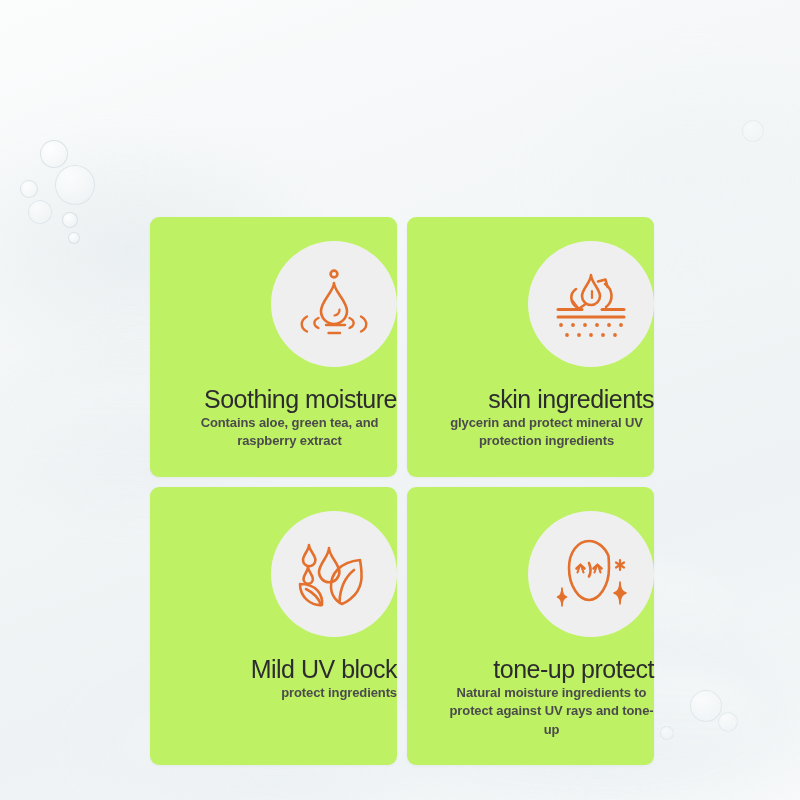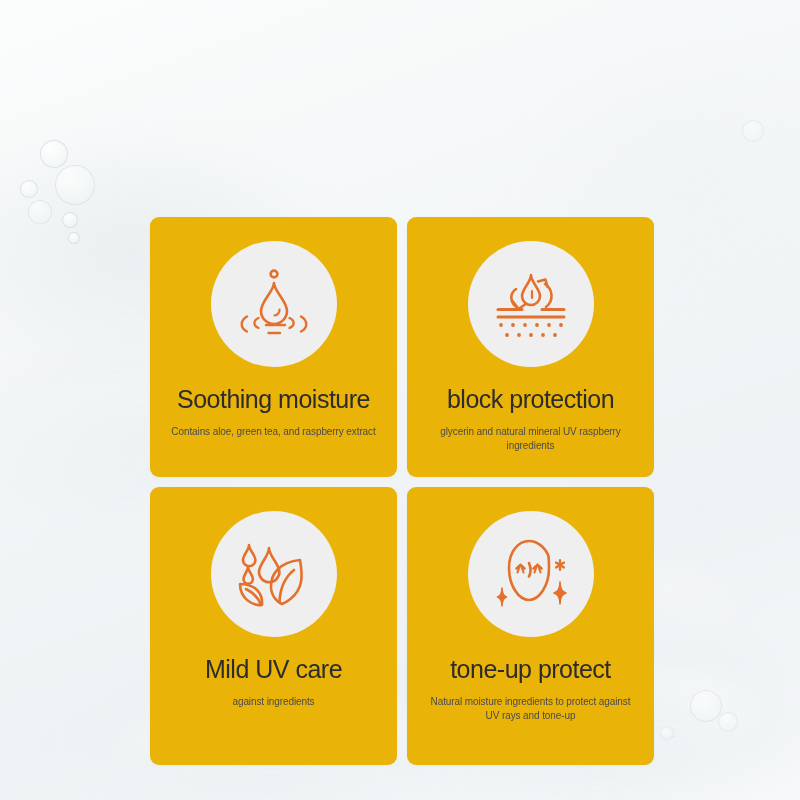--- a/index.html
+++ b/index.html
@@ -57,36 +57,36 @@
   .subhead{
     margin-top:19px;font-size:19px;color:#4d4e50;font-weight:400;letter-spacing:-.2px;
   }
 
   .grid{
     position:absolute;left:150px;top:217px;width:504px;
     display:grid;grid-template-columns:1fr 1fr;grid-template-rows:260px 278px;
     gap:10px 10px;
   }
   .card{
-    background:#eab308;border-radius:9px;
-    display:flex;flex-direction:column;align-items:center;
+    background:#bef264;border-radius:9px;
+    display:flex;flex-direction:column;align-items:flex-end;
     padding-top:24px;box-sizing:border-box;
     box-shadow:0 1px 3px rgba(120,135,142,.07);
   }
   .icon-circle{
     width:126px;height:126px;border-radius:50%;background:#f0efef;
     display:flex;align-items:center;justify-content:center;flex:none;
   }
   .card-title{
     margin-top:19px;font-size:25px;color:#2c2c2e;font-weight:400;
     letter-spacing:-.5px;text-align:center;line-height:1.1;
   }
   .card-desc{
-    margin-top:11px;font-size:10px;color:#4b4b4d;line-height:1.45;
-    text-align:center;max-width:215px;letter-spacing:-.1px;
+    font-size:13px;color:#4b4b4d;line-height:1.45;
+    text-align:center;max-width:215px;letter-spacing:-.1px;font-weight:bold;
   }
   .card-desc.narrow{max-width:205px;}
   svg{display:block;}
 </style>
 </head>
 <body>
 
 <div class="page">
 
   <div class="bg-layer">
@@ -162,40 +162,40 @@
                 <circle cx="73" cy="62" r="1.9"></circle>
               <circle cx="19" cy="72" r="1.9"></circle>
                 <circle cx="31" cy="72" r="1.9"></circle>
               <circle cx="43" cy="72" r="1.9"></circle>
                 <circle cx="55" cy="72" r="1.9"></circle>
               <circle cx="67" cy="72" r="1.9"></circle>
             </g>
           </svg>
         </span>
       </div>
-      <div class="card-title">block protection</div>
-      <div class="card-desc">glycerin and natural mineral UV raspberry ingredients</div>
+      <div class="card-title">skin ingredients</div>
+      <div class="card-desc">glycerin and protect mineral UV protection ingredients</div>
     </div>
 
     <div class="card">
       <div class="icon-circle">
         <span>
           <svg width="84" height="84" viewBox="0 0 84 84" fill="none" stroke="#e3702c" stroke-width="2.6" stroke-linecap="round" stroke-linejoin="round">
             <path d="M17 13 C17 18 11 23 11 28 A6.2 6.2 0 0 0 23.4 28 C23.4 23 17 18 17 13 Z"></path>
             <path d="M37 16 C37 24 27 32 27 40 A10.2 10.2 0 0 0 47.4 40 C47.4 32 37 24 37 16 Z"></path>
             <path d="M16 35 C16 39 11.5 43 11.5 47 A4.7 4.7 0 0 0 20.9 47 C20.9 43 16 39 16 35 Z"></path>
             <path d="M68 28 C48 30 38 42 39 56 C40 68 50 72 50 72 C50 72 66 66 69 50 C70.5 42 68 28 68 28 Z"></path>
             <path d="M62 38 C52 46 48 58 47.5 70"></path>
             <path d="M8 52 C8 66 20 74 30 73 C31 62 24 52 8 52 Z"></path>
             <path d="M14 57 C22 61 27 67 29 73"></path>
           </svg>
         </span>
       </div>
-      <div class="card-title">Mild UV care</div>
-      <div class="card-desc">against ingredients</div>
+      <div class="card-title">Mild UV block</div>
+      <div class="card-desc">protect ingredients</div>
     </div>
 
     <div class="card">
       <div class="icon-circle">
         <span>
           <svg width="86" height="84" viewBox="0 0 86 84" fill="none" stroke="#e3702c" stroke-width="2.6" stroke-linecap="round" stroke-linejoin="round">
             <path d="M60.5 24 C57 15 49 9 41 9 C30 9 21 20 21 36 C21 54 31 68 41 68 C51 68 61 54 61 36 C61 32 60.9 28 60.5 24 Z"></path>
             <path d="M28.5 36.5 L32.5 33"></path>
             <path d="M32.5 33 L36.5 36.5"></path>
             <path d="M29.5 40.5 L31.5 34.5" stroke-width="2.1"></path>

